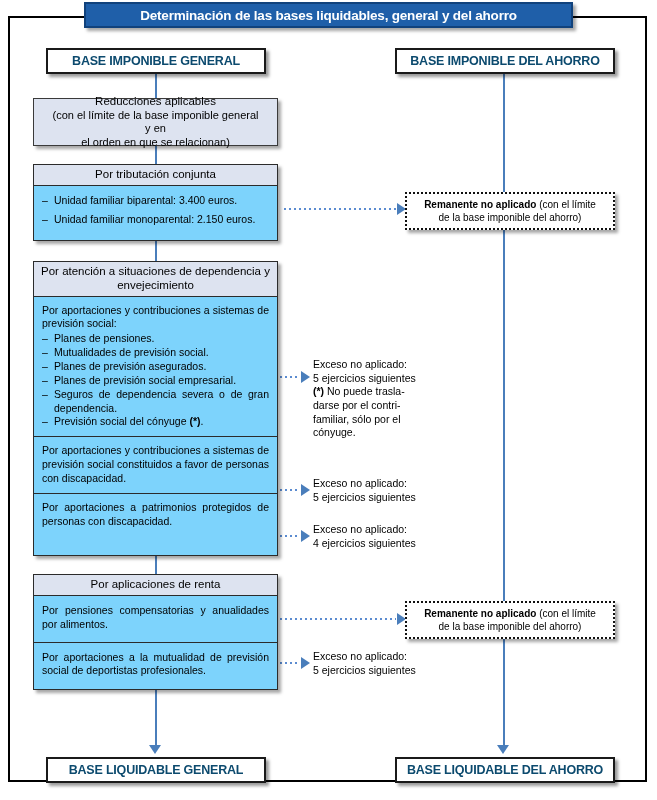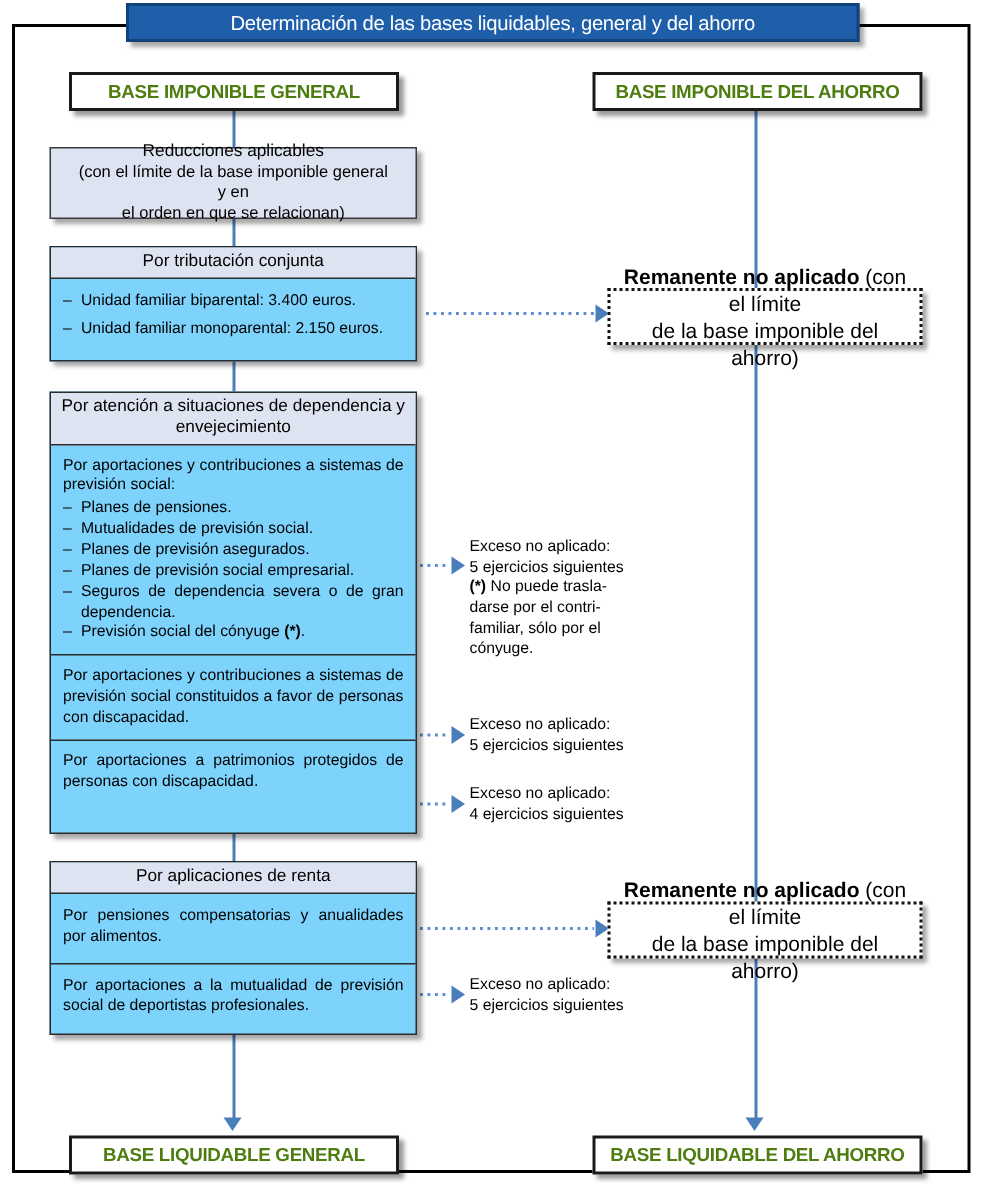--- a/index.html
+++ b/index.html
@@ -19,38 +19,38 @@
     border:2px solid #000;box-sizing:border-box;background:transparent;
   }
 
   
   .title-banner{
     position:absolute;left:84px;top:2px;width:489px;height:26px;
     background:#1F5FA9;
     border:2px solid #11427c;
     box-sizing:border-box;
     color:#fff;
-    font-weight:normal;
+    font-weight:bold;
     font-size:13.5px;
     letter-spacing:-0.2px;
     display:flex;align-items:center;justify-content:center;
     box-shadow:3px 3px 3px rgba(0,0,0,0.35);
     z-index:40;
     white-space:nowrap;
   }
 
   
   .hdr-box{
     position:absolute;
     background:#ffffff;
     border:2px solid #1a1a1a;
     box-sizing:border-box;
     display:flex;align-items:center;justify-content:center;
     font-weight:bold;font-size:12.5px;letter-spacing:-0.2px;
-    color:#4d7c0f;
+    color:#0c4a6e;
     box-shadow:3px 3px 3px rgba(0,0,0,0.4);
     z-index:30;
     white-space:nowrap;
   }
 
   .blue-box{
     position:absolute;
     background:#dde3f0;
     border:1.5px solid #3a3a3a;
     box-sizing:border-box;
@@ -108,21 +108,21 @@
   }
   .intro{margin:0 0 1px 0;text-align:justify;}
 
   
   .dotted-box{
     position:absolute;
     background:#ffffff;
     border:2px dotted #111;
     box-sizing:border-box;
     display:flex;flex-direction:column;align-items:center;justify-content:center;
-    font-size:14px;line-height:1.3;color:#000;text-align:center;
+    font-size:10px;line-height:1.3;color:#000;text-align:center;
     box-shadow:3px 3px 3px rgba(0,0,0,0.35);
     z-index:30;
     padding:3px 5px;
   }
   .dotted-box b{font-weight:bold;}
 
   
   .vline{
     position:absolute;width:2px;background:#4a7ebb;z-index:5;
   }

